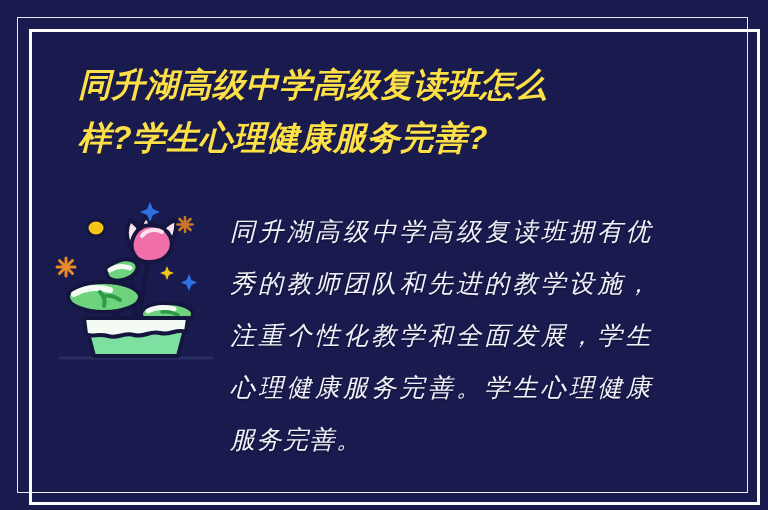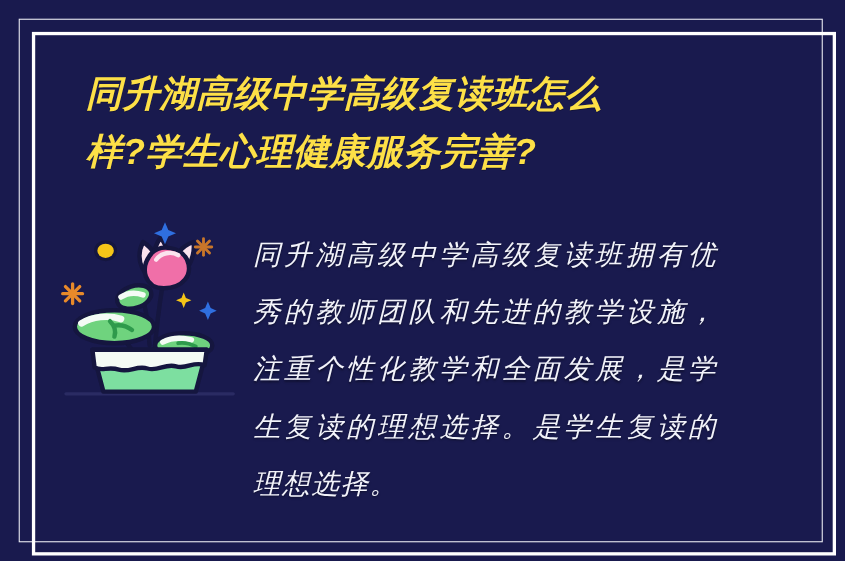--- a/index.html
+++ b/index.html
@@ -182,15 +182,15 @@
         </g>
       </g>
     </svg>
   </div>
 
   <div class="headline">
     <span class="headline-line">同升湖高级中学高级复读班怎么</span>
     <span class="headline-line">样?学生心理健康服务完善?</span>
   </div>
 
-  <div class="body-copy">同升湖高级中学高级复读班拥有优秀的教师团队和先进的教学设施，注重个性化教学和全面发展，是学生复读的理想选择。是学生复读的理想选择。</div>
+  <div class="body-copy">同升湖高级中学高级复读班拥有优秀的教师团队和先进的教学设施，注重个性化教学和全面发展，学生心理健康服务完善。学生心理健康服务完善。</div>
 
 </div>
 
 </body></html>

